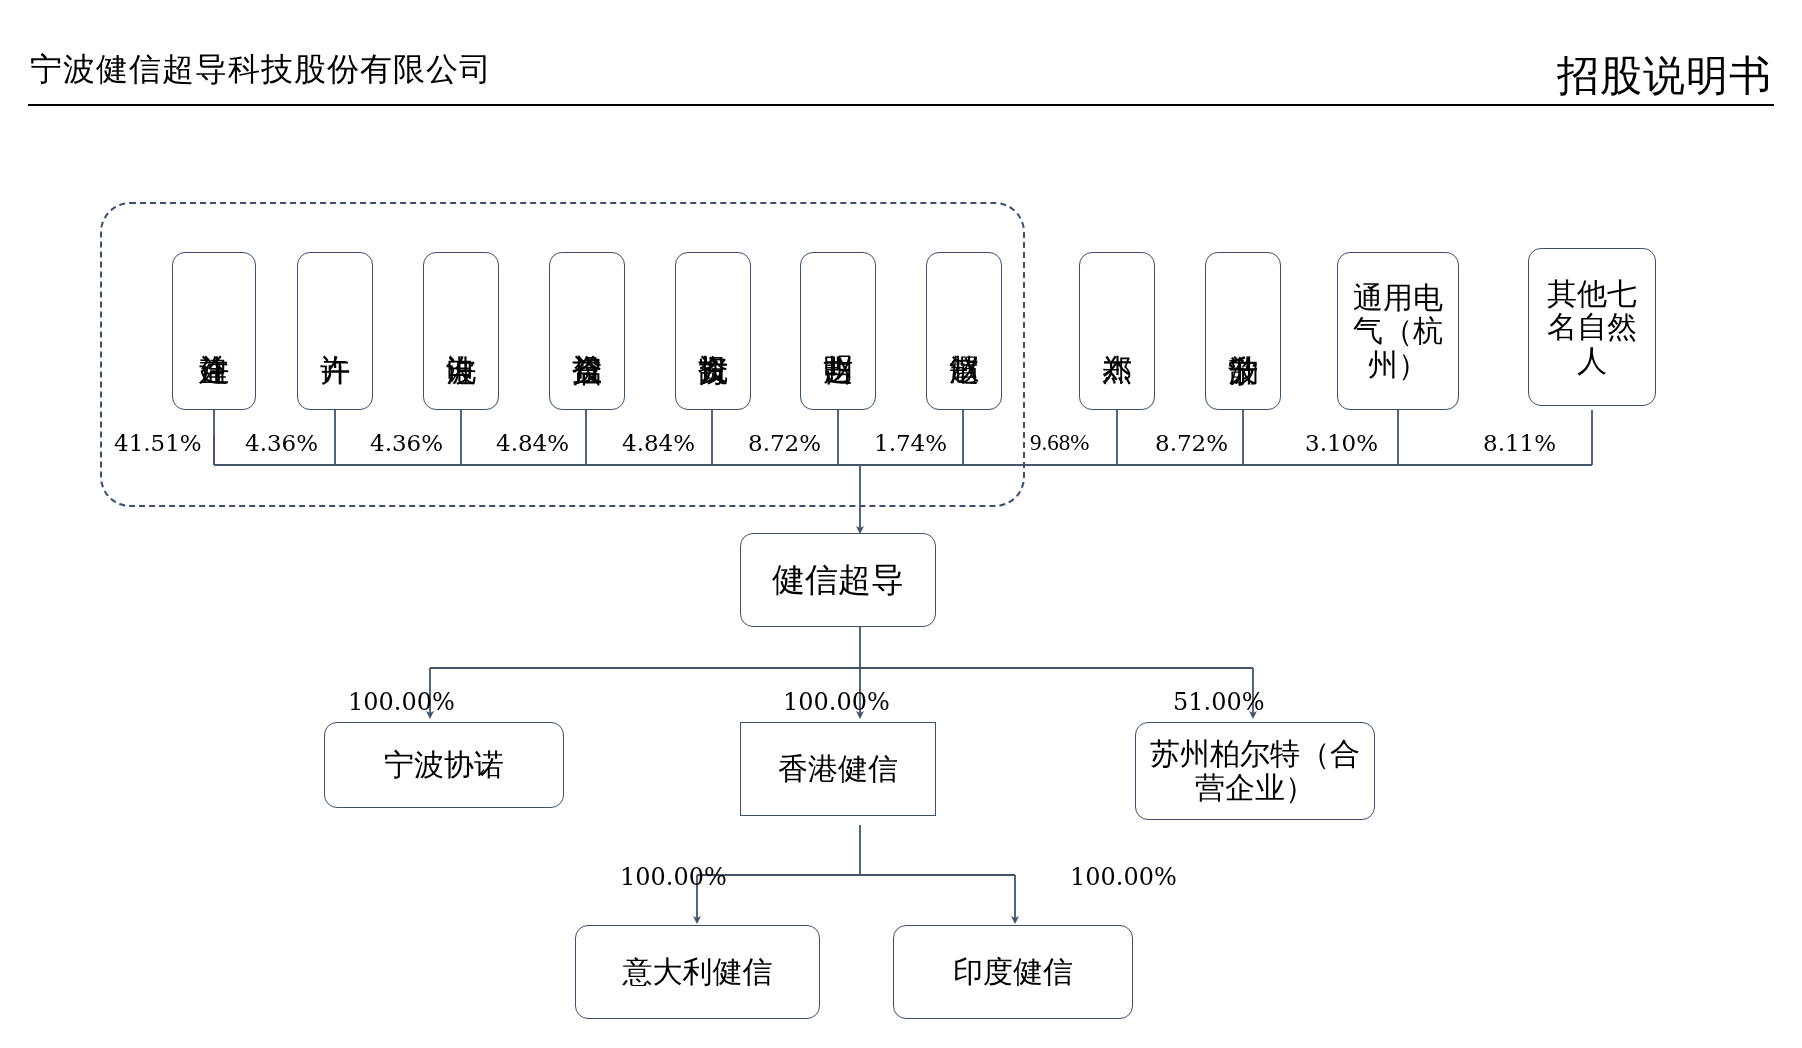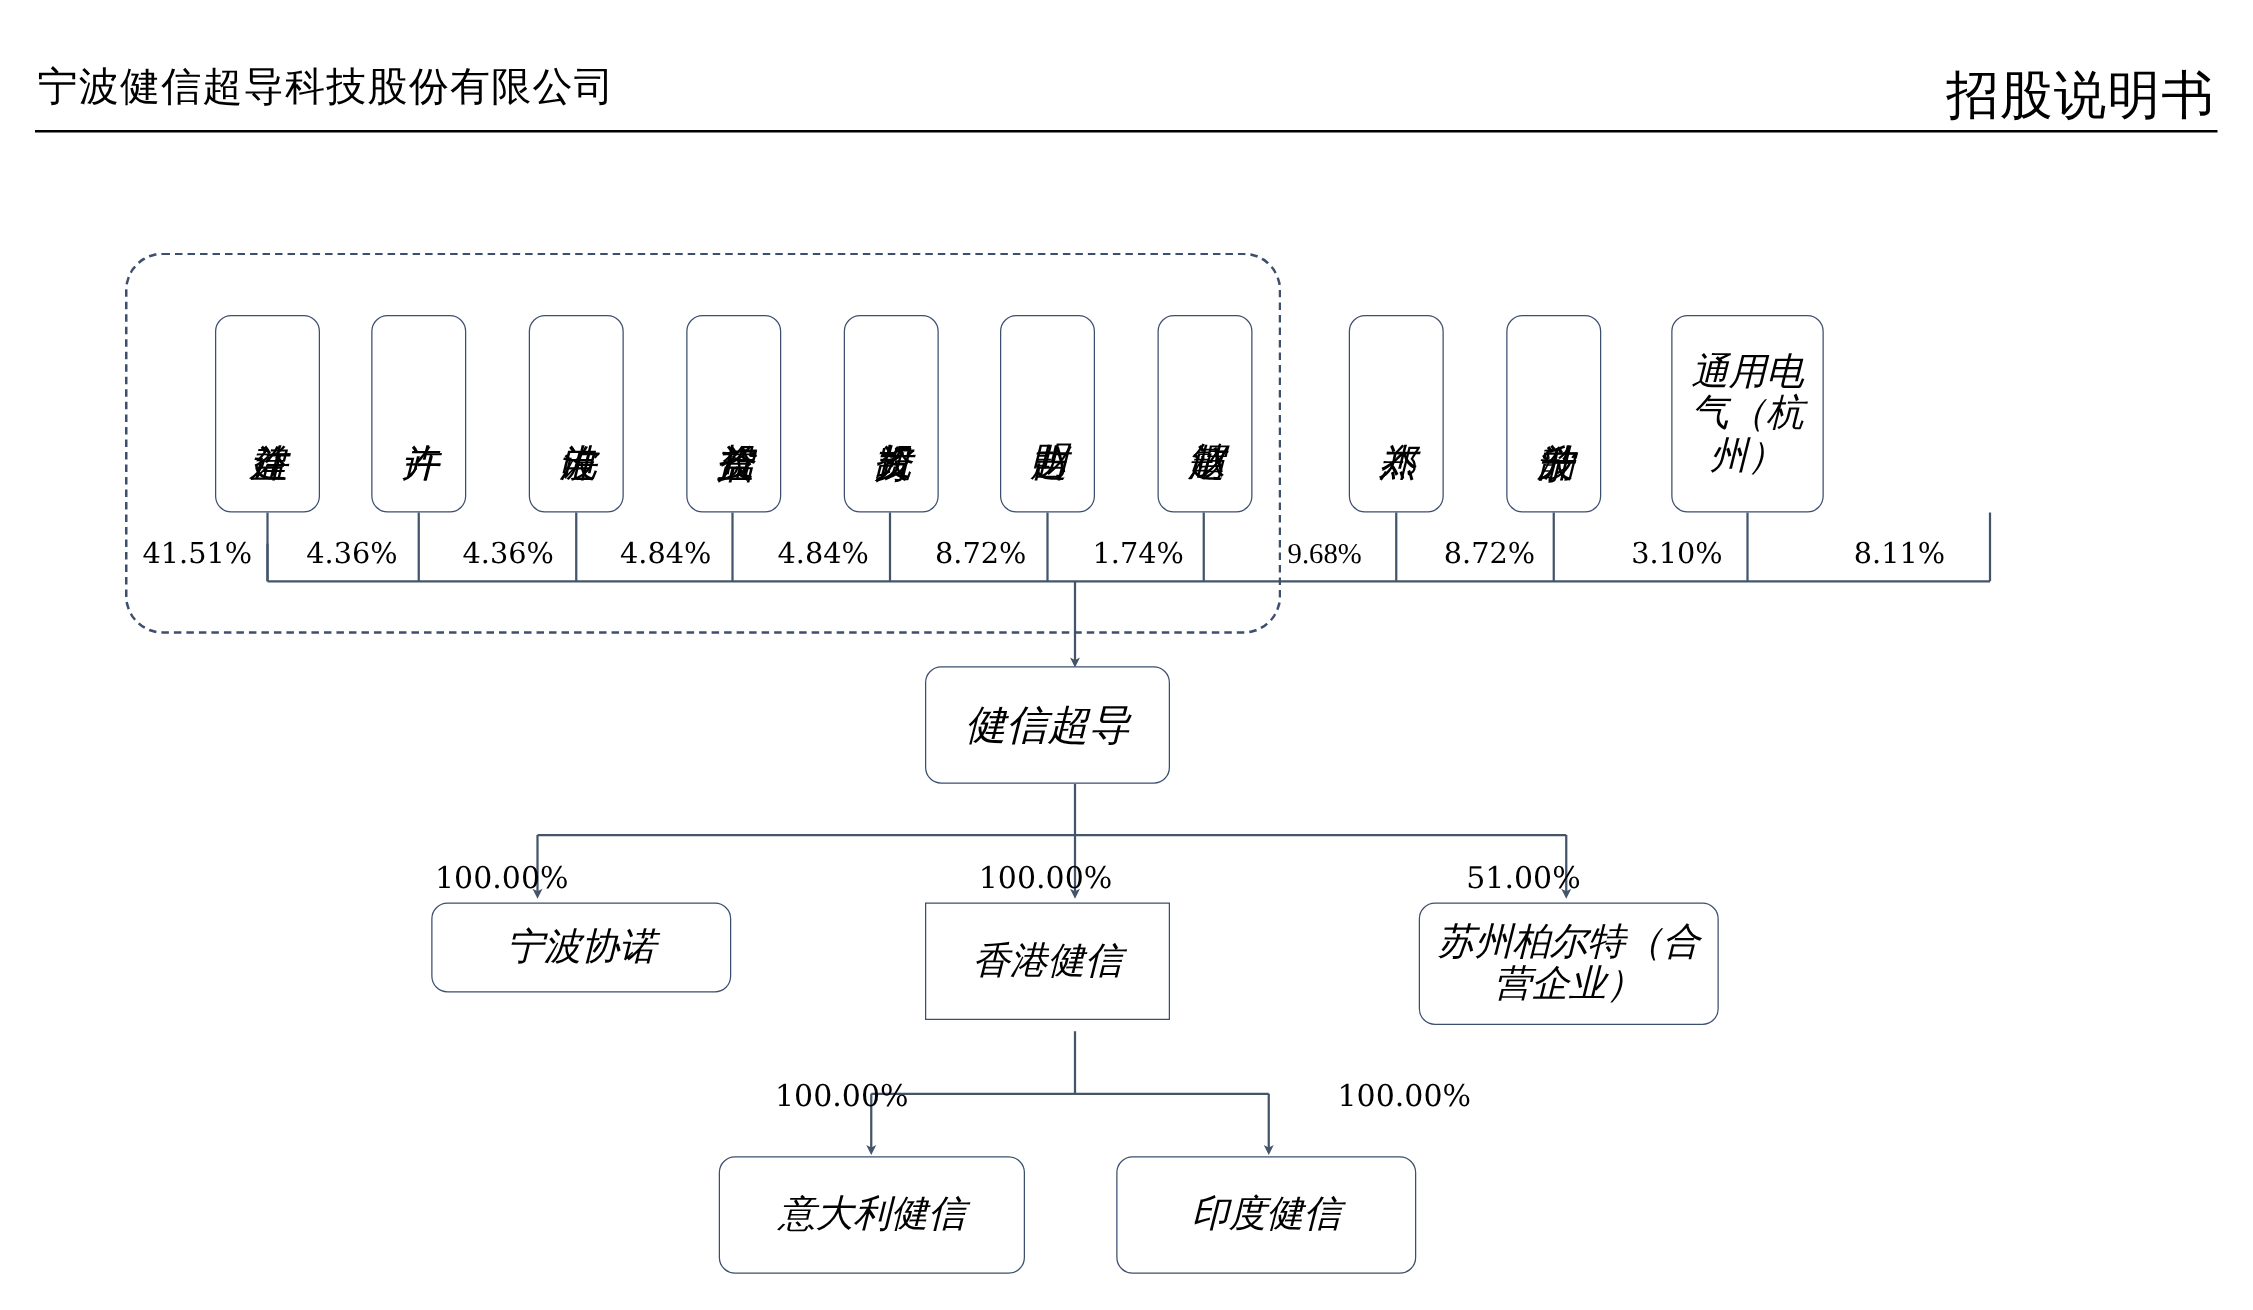--- a/index.html
+++ b/index.html
@@ -36,21 +36,20 @@
 
   
   .node{
     position:absolute;
     box-sizing:border-box;
     border:1.6px solid #3d4f6e;
     background:#ffffff;
     display:flex;align-items:center;justify-content:center;
     text-align:center;
     color:#000;
-    font-style:italic;
   }
   .node.rounded{border-radius:13px;}
   .node.sharp{border-radius:0;}
 
   
   .node .vtext{
     writing-mode:vertical-rl;
     text-orientation:upright;
     font-size:30px;
     line-height:1.02;
@@ -159,38 +158,41 @@
   </div>
   <div class="node rounded" style="left:1079px;top:252px;width:76px;height:158px;">
     <span class="vtext">郑杰</span>
   </div>
   <div class="node rounded" style="left:1205px;top:252px;width:76px;height:158px;">
     <span class="vtext">宁波韵升</span>
   </div>
   <div class="node rounded" style="left:1337px;top:252px;width:122px;height:158px;">
     <span class="htext">通用电气（杭州）</span>
   </div>
+  <div class="node rounded" style="left:1528px;top:248px;width:128px;height:158px;">
+    <span class="htext">其他七名自然人</span>
+  </div>
 
   <div class="pct" style="left:114px;top:430px;">41.51%</div>
   <div class="pct" style="left:245px;top:430px;">4.36%</div>
   <div class="pct" style="left:370px;top:430px;">4.36%</div>
   <div class="pct" style="left:496px;top:430px;">4.84%</div>
   <div class="pct" style="left:622px;top:430px;">4.84%</div>
   <div class="pct" style="left:748px;top:430px;">8.72%</div>
   <div class="pct" style="left:874px;top:430px;">1.74%</div>
   <div class="pct" style="left:1030px;top:430px;font-family:Liberation Serif, serif;">9.68%</div>
   <div class="pct" style="left:1155px;top:430px;">8.72%</div>
   <div class="pct" style="left:1305px;top:430px;">3.10%</div>
   <div class="pct" style="left:1483px;top:430px;">8.11%</div>
 
   <div class="node rounded" style="left:740px;top:533px;width:196px;height:94px;">
     <span class="htext big">健信超导</span>
   </div>
 
-  <div class="node rounded" style="left:345px;top:722px;width:240px;height:72px;align-items:center;">
+  <div class="node rounded" style="left:324px;top:722px;width:240px;height:86px;align-items:center;">
     <span class="htext">宁波协诺</span>
   </div>
   <div class="node sharp" style="left:740px;top:722px;width:196px;height:94px;">
     <span class="htext">香港健信</span>
   </div>
   <div class="node rounded" style="left:1135px;top:722px;width:240px;height:98px;">
     <span class="htext">苏州柏尔特（合营企业）</span>
   </div>
 
   <div class="pct l2" style="left:300px;top:688px;">100.00%</div>

